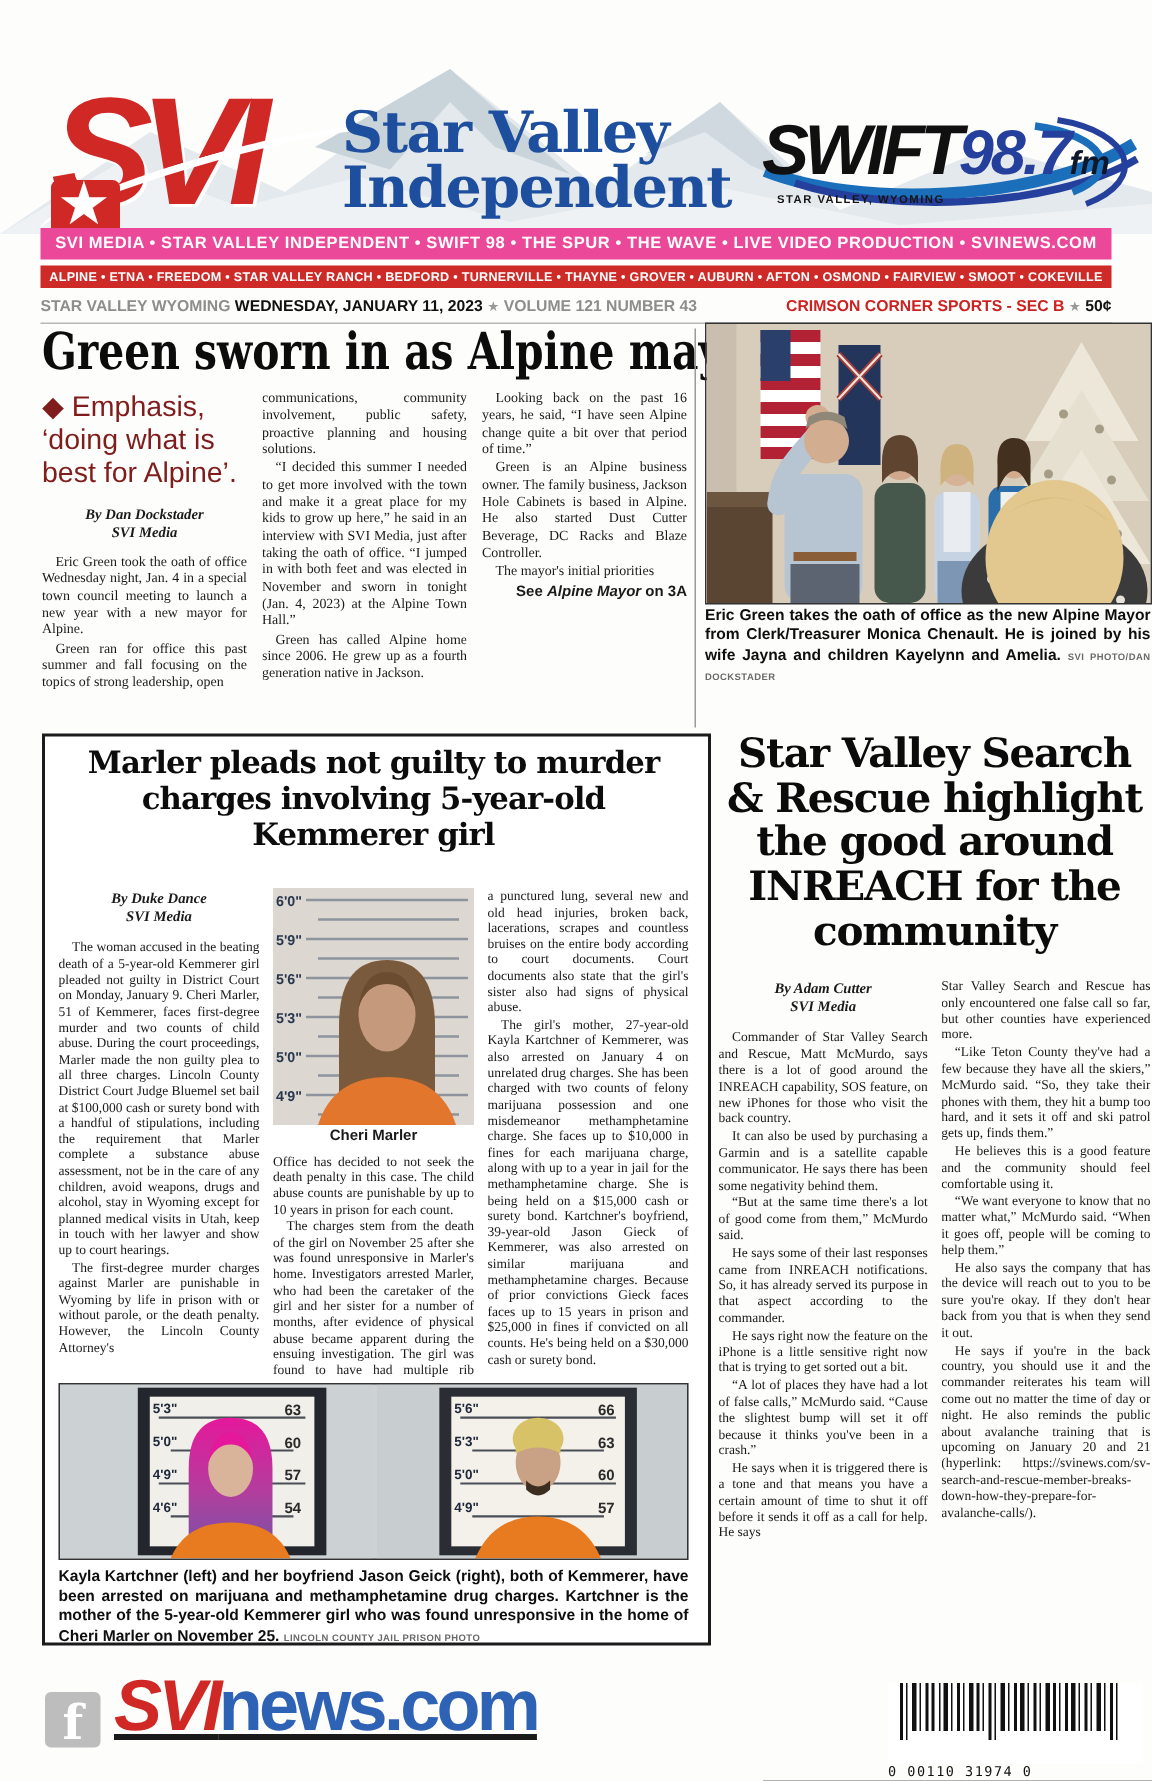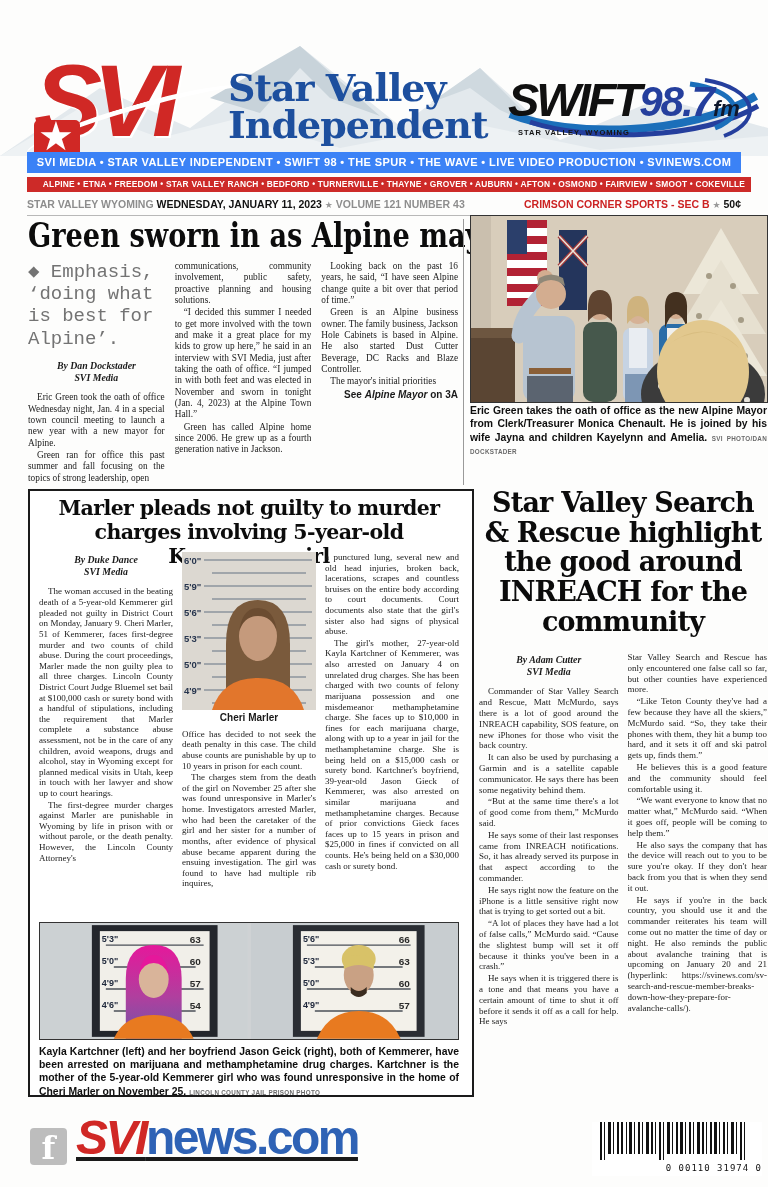--- a/index.html
+++ b/index.html
@@ -21,55 +21,55 @@
   .swift{position:absolute;left:500px;top:62px;width:262px;height:88px;}
   .swift-row{position:absolute;left:8px;top:10px;white-space:nowrap;font-family:"Liberation Sans",sans-serif;
              font-style:italic;font-weight:900;}
   .swift-name{font-size:47px;color:#101010;letter-spacing:-3px;}
   .swift-freq{font-size:42px;color:#253f9d;letter-spacing:-2px;}
   .swift-fm{font-size:22px;color:#0f172a;}
   .swift-loc{position:absolute;left:18px;top:66px;font-family:"Liberation Sans",sans-serif;font-weight:bold;
              font-size:7.5px;letter-spacing:1px;color:#151515;}
   .bar{position:absolute;left:27px;width:714px;color:#fff;font-family:"Liberation Sans",sans-serif;
        font-weight:bold;text-align:center;}
-  .bar-blue{top:152px;height:21px;line-height:21px;font-size:11px;letter-spacing:.4px;background:#3b82f6;}
-  .bar-red{top:177px;height:15px;line-height:15px;font-size:8.4px;letter-spacing:.2px;background:#cd2a28;padding-left:10px;}
+  .bar-blue{top:152px;height:21px;line-height:21px;font-size:11px;letter-spacing:.4px;background:#ec4899;}
+  .bar-red{top:177px;height:15px;line-height:15px;font-size:8.4px;letter-spacing:.2px;background:#cd2a28;}
   .dateline{position:absolute;left:27px;top:195px;width:714px;height:20px;border-bottom:1px solid #b8b8b8;
             font-family:"Liberation Sans",sans-serif;font-size:10.5px;line-height:18px;}
   .dl-gray{color:#8d8d8d;font-weight:bold;}
   .dl-black{color:#111;font-weight:bold;}
   .dl-right{float:right;}
   .dl-red{color:#cc2222;font-weight:bold;}
   .dl-star{color:#999;font-size:9px;}
   
   .s1-headline{position:absolute;left:28px;top:218px;width:560px;transform:scaleX(0.80);transform-origin:0 0;
                font-family:"DejaVu Serif",serif;font-weight:bold;font-size:34px;line-height:1;color:#0c0c0c;
                white-space:nowrap;}
   .s1-rule{position:absolute;left:463px;top:219px;width:1px;height:266px;background:#9a9a9a;}
   .s1-cols{position:absolute;left:28px;top:261px;width:430px;height:224px;display:flex;gap:10px;}
   .col{flex:1;overflow:hidden;font-size:9.3px;line-height:1.22;text-align:justify;}
   .col p{margin:0 0 1px 0;text-indent:9px;}
   [data-no-first-indent] p:first-child{text-indent:0;}
-  .deck{font-family:Liberation Mono, monospace;font-size:19px;line-height:1.17;text-align:left;color:#737373;
+  .deck{font-family:Liberation Sans, sans-serif;font-size:19px;line-height:1.17;text-align:left;color:#7f1d1d;
         margin-bottom:10px;}
   .byline{text-align:center;font-style:italic;font-weight:bold;font-size:9.8px;line-height:1.25;margin:2px 0 8px 0;}
   .see-note{text-align:right;font-family:"Liberation Sans",sans-serif;font-weight:bold;font-size:10px;
             text-indent:0 !important;margin-top:1px;}
   .see-note .it{font-style:italic;}
   .photo1{position:absolute;left:470px;top:215px;width:296px;height:186px;border:1px solid #333;overflow:hidden;}
   .photo-cap{position:absolute;left:470px;top:404px;width:297px;font-family:"Liberation Sans",sans-serif;
              font-weight:bold;font-size:10.4px;line-height:1.28;color:#0e0e0e;text-align:justify;}
   .credit{font-size:6.3px;color:#6a6a6a;letter-spacing:.3px;}
   
   .s2-box{position:absolute;left:28px;top:489px;width:442px;height:604px;border:2px solid #1b1b1b;background:#fff;}
   .s2-headline{position:absolute;left:36px;top:496px;width:426px;text-align:center;
                font-family:"DejaVu Serif",serif;font-weight:bold;font-size:20.5px;line-height:1.18;
                letter-spacing:-0.6px;color:#0c0c0c;}
   .s2-cols{position:absolute;left:39px;top:552px;width:420px;height:366px;display:flex;gap:9px;}
-  .s2-cols .col{font-size:9px;line-height:1.18;}
+  .s2-cols .col{font-size:9px;line-height:1.18;margin-top:40px;}
   .mug-cap{text-align:center;font-family:"Liberation Sans",sans-serif;font-weight:bold;font-size:10px;
            margin:2px 0 5px 0;text-indent:0;}
   .mug-wrap{width:100%;height:158px;background:#dcd8d2;}
   .s2-photos{position:absolute;left:39px;top:922px;width:420px;height:118px;display:flex;gap:3px;
              border:1px solid #333;box-sizing:border-box;background:#cfd2d4;}
   .s2-cap{position:absolute;left:39px;top:1045px;width:420px;font-family:"Liberation Sans",sans-serif;
           font-weight:bold;font-size:10.4px;line-height:1.27;color:#0e0e0e;text-align:justify;}
   
   .s3-headline{position:absolute;left:479px;top:488px;width:288px;text-align:center;
                font-family:"DejaVu Serif",serif;font-weight:bold;font-size:27px;line-height:1.1;
@@ -78,21 +78,21 @@
   .s3-cols .col{font-size:9px;line-height:1.2;}
   
   .fb-icon{position:absolute;left:30px;top:1128px;width:37px;height:37px;background:#bdbdbd;border-radius:4px;
            color:#fff;font-family:"DejaVu Serif",serif;font-weight:bold;font-size:32px;text-align:center;
            line-height:40px;}
   .site{position:absolute;left:76px;top:1114px;font-family:"Liberation Sans",sans-serif;font-weight:900;
         font-size:48px;letter-spacing:-2.5px;line-height:1;text-decoration:underline;}
   .site .red{color:#d02825;font-style:italic;}
   .site .blue{color:#2e62b5;}
   .barcode{position:absolute;left:592px;top:1122px;width:170px;height:54px;background:#fff;}
-  .bc-digits{position:absolute;left:0;top:41px;width:170px;text-align:right;
+  .bc-digits{position:absolute;left:0;top:55px;width:170px;text-align:left;
              font-family:"DejaVu Sans Mono",monospace;font-size:9px;color:#111;letter-spacing:1px;}
   svg text{font-family:"Liberation Sans",sans-serif;}
 </style>
 </head>
 <body>
 
 <div id="page">
 
   <svg class="mountain" viewBox="0 0 768 128" preserveAspectRatio="none">
     <polygon points="0,128 100,60 190,100 300,18 400,98 480,40 560,112 660,70 768,100 768,128" fill="#e3e9ed"></polygon>

